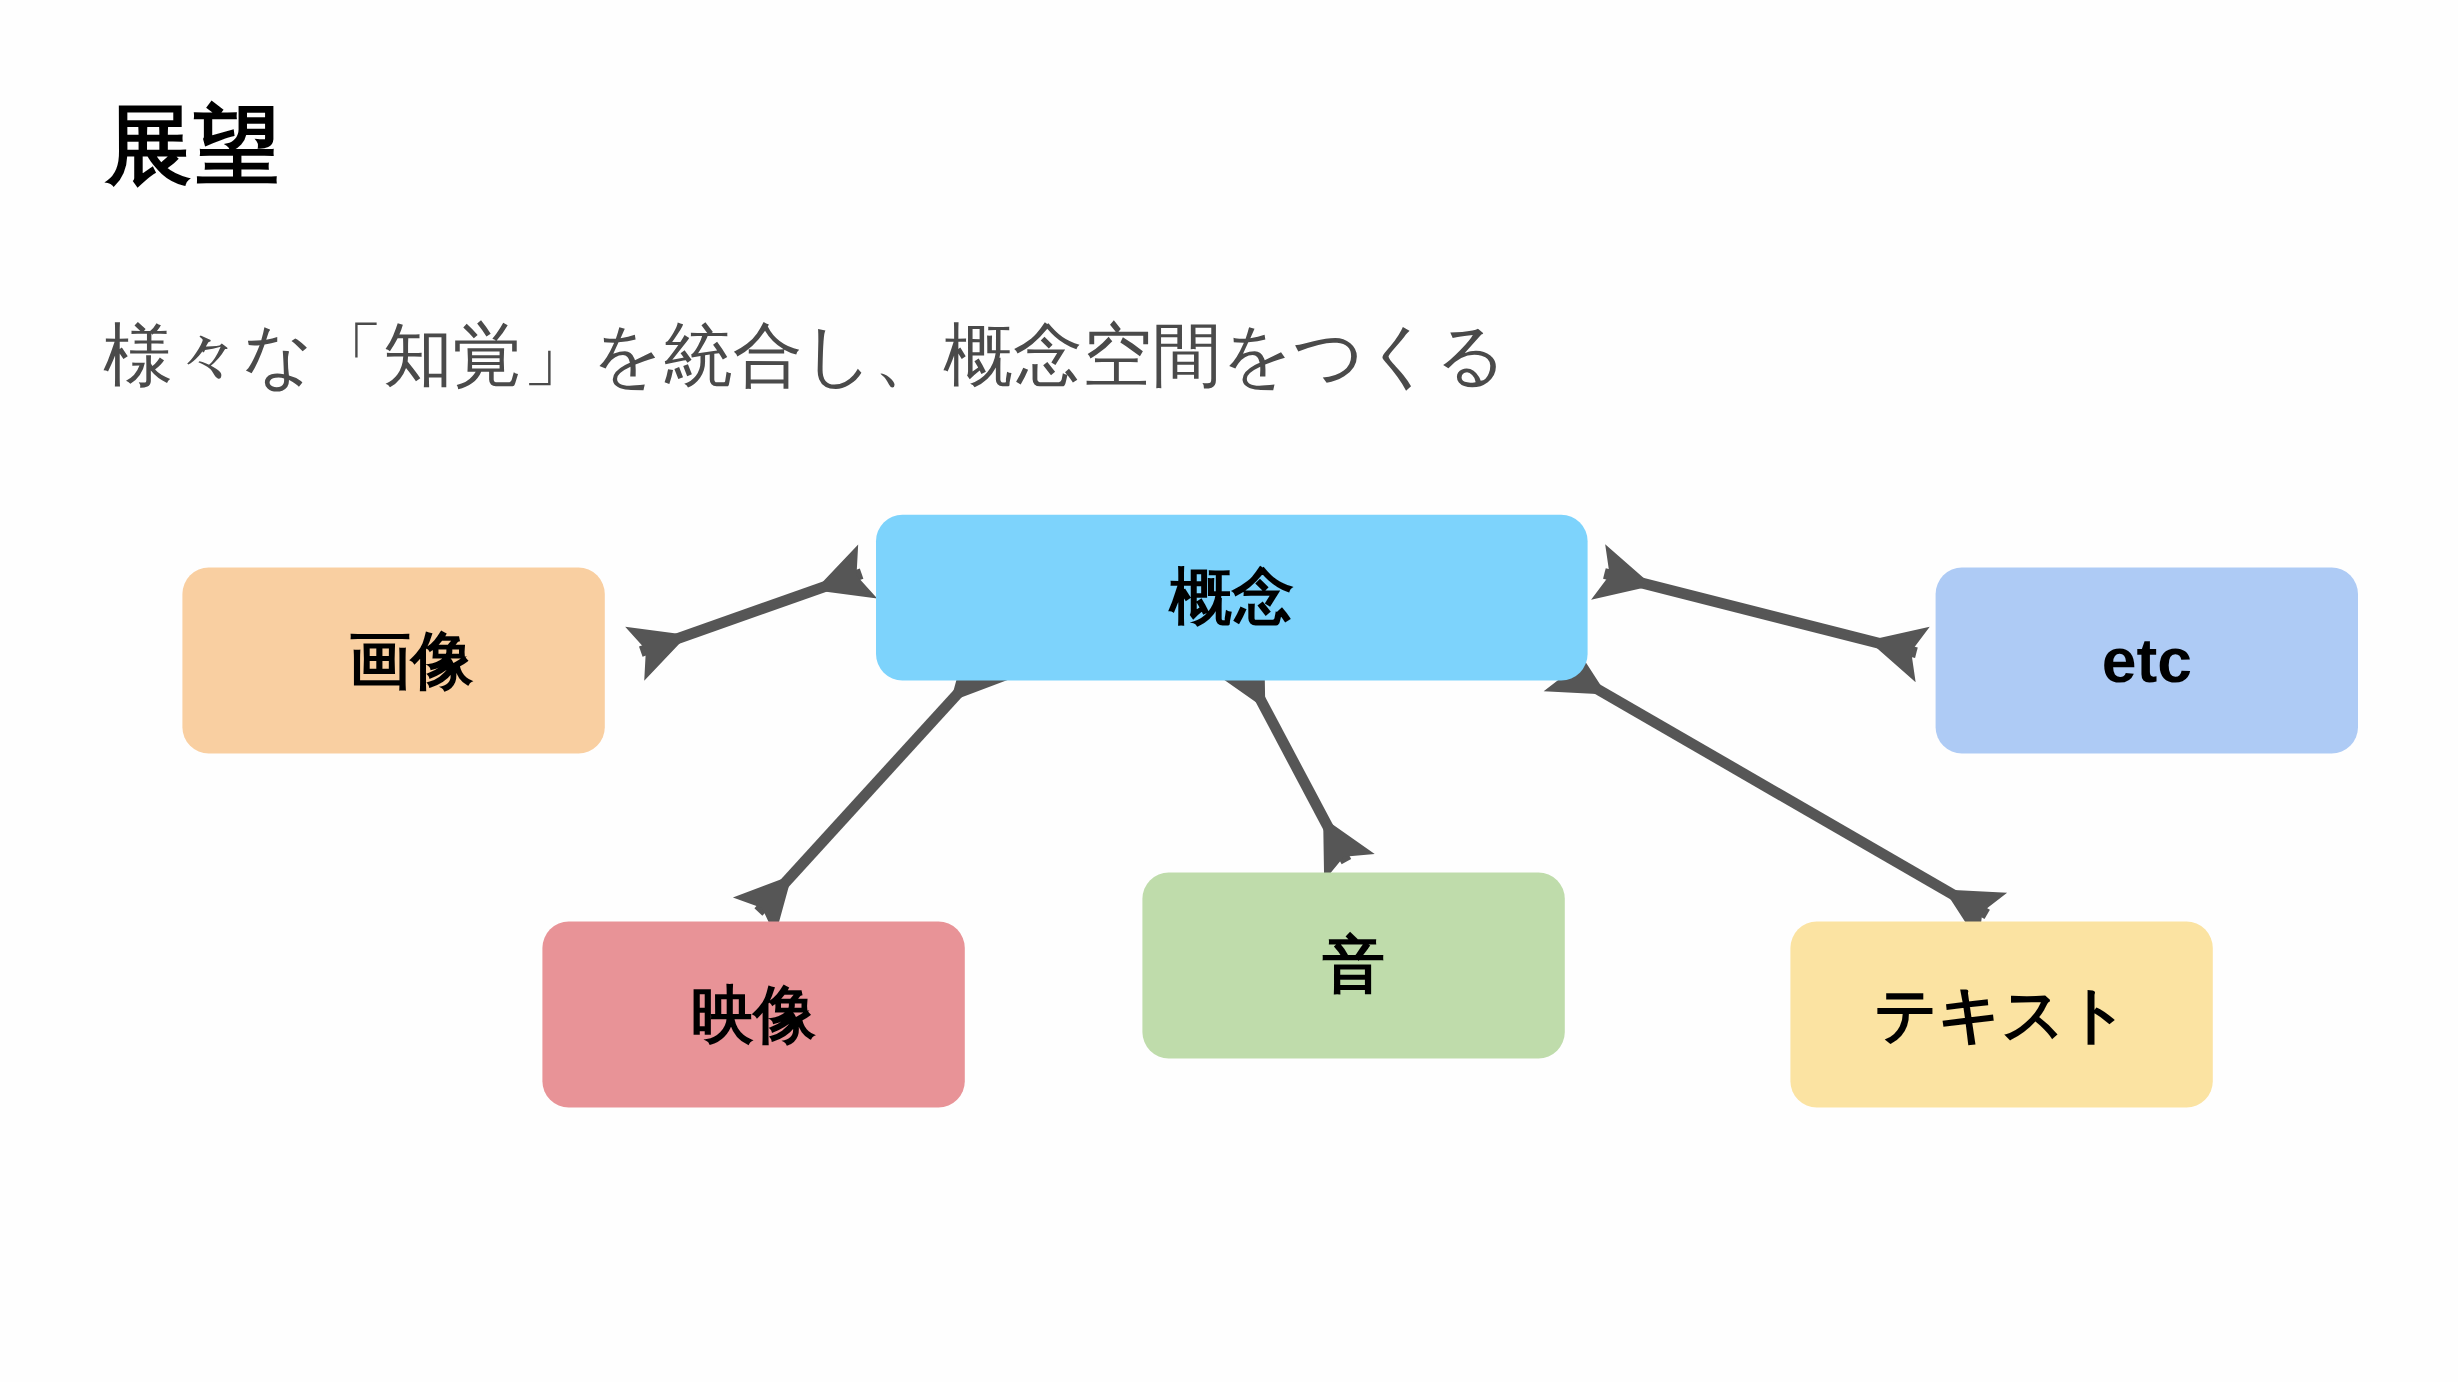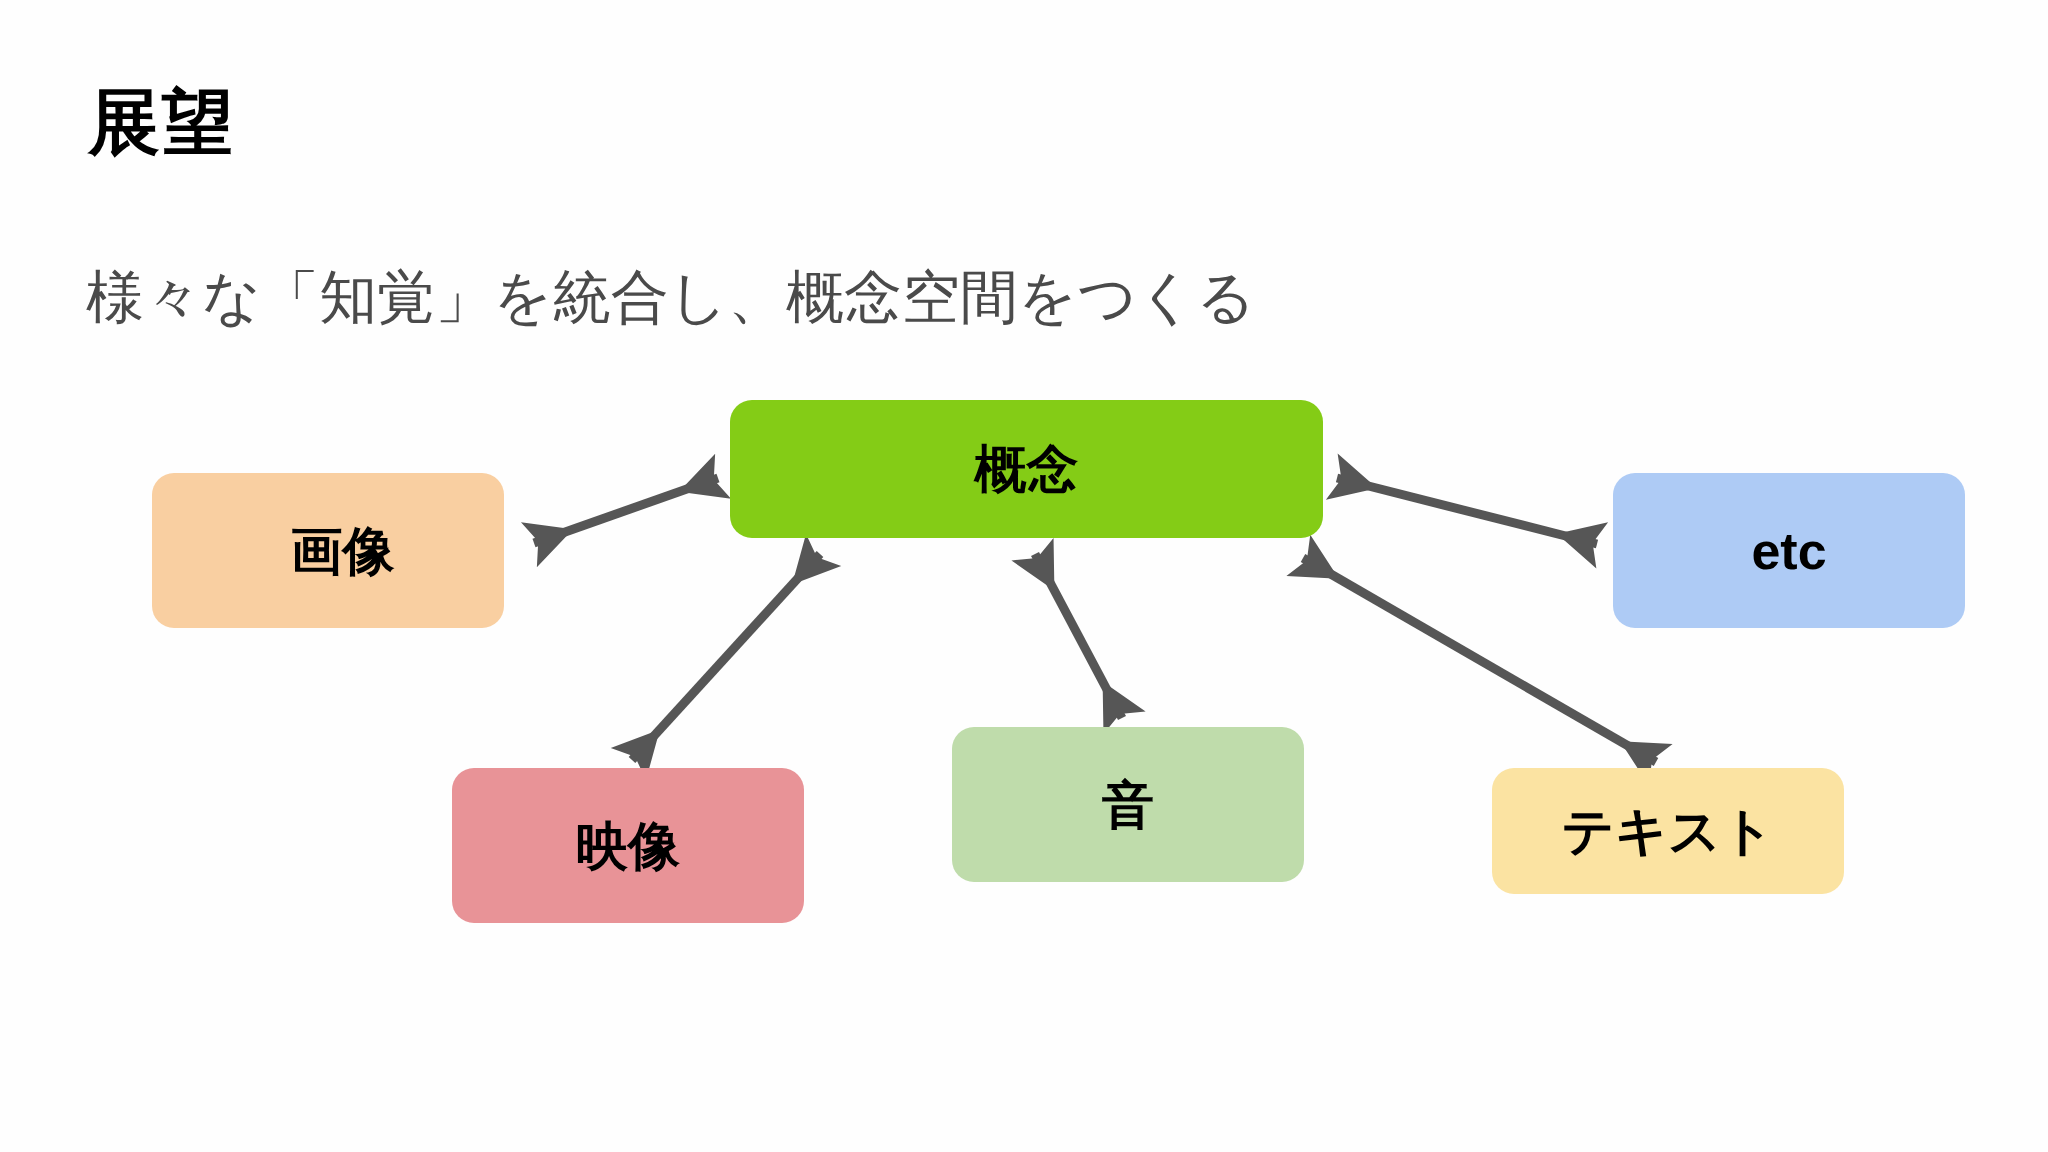--- a/index.html
+++ b/index.html
@@ -72,22 +72,22 @@
     text-align: center;
     line-height: 1;
   }
   .node-label {
     display: block;
     white-space: nowrap;
   }
 
   
   #node-concept {
-    left: 730px; top: 400px; width: 593px; height: 138px;
-    background: #84cc16;
+    left: 730px; top: 429px; width: 593px; height: 138px;
+    background: #7dd3fc;
     font-size: 52px;
   }
   #node-image {
     left: 152px; top: 473px; width: 352px; height: 155px;
     background: #f9cfa1;
     font-size: 52px;
     padding-left: 29px;
   }
   #node-etc {
     left: 1613px; top: 473px; width: 352px; height: 155px;
@@ -98,21 +98,21 @@
     left: 452px; top: 768px; width: 352px; height: 155px;
     background: #e89397;
     font-size: 52px;
   }
   #node-sound {
     left: 952px; top: 727px; width: 352px; height: 155px;
     background: #bfdcab;
     font-size: 52px;
   }
   #node-text {
-    left: 1492px; top: 768px; width: 352px; height: 126px;
+    left: 1492px; top: 768px; width: 352px; height: 155px;
     background: #fbe3a2;
     font-size: 52px;
   }
 </style>
 </head>
 <body>
 
 <div id="slide">
 
   <div id="slide-title">展望</div>

